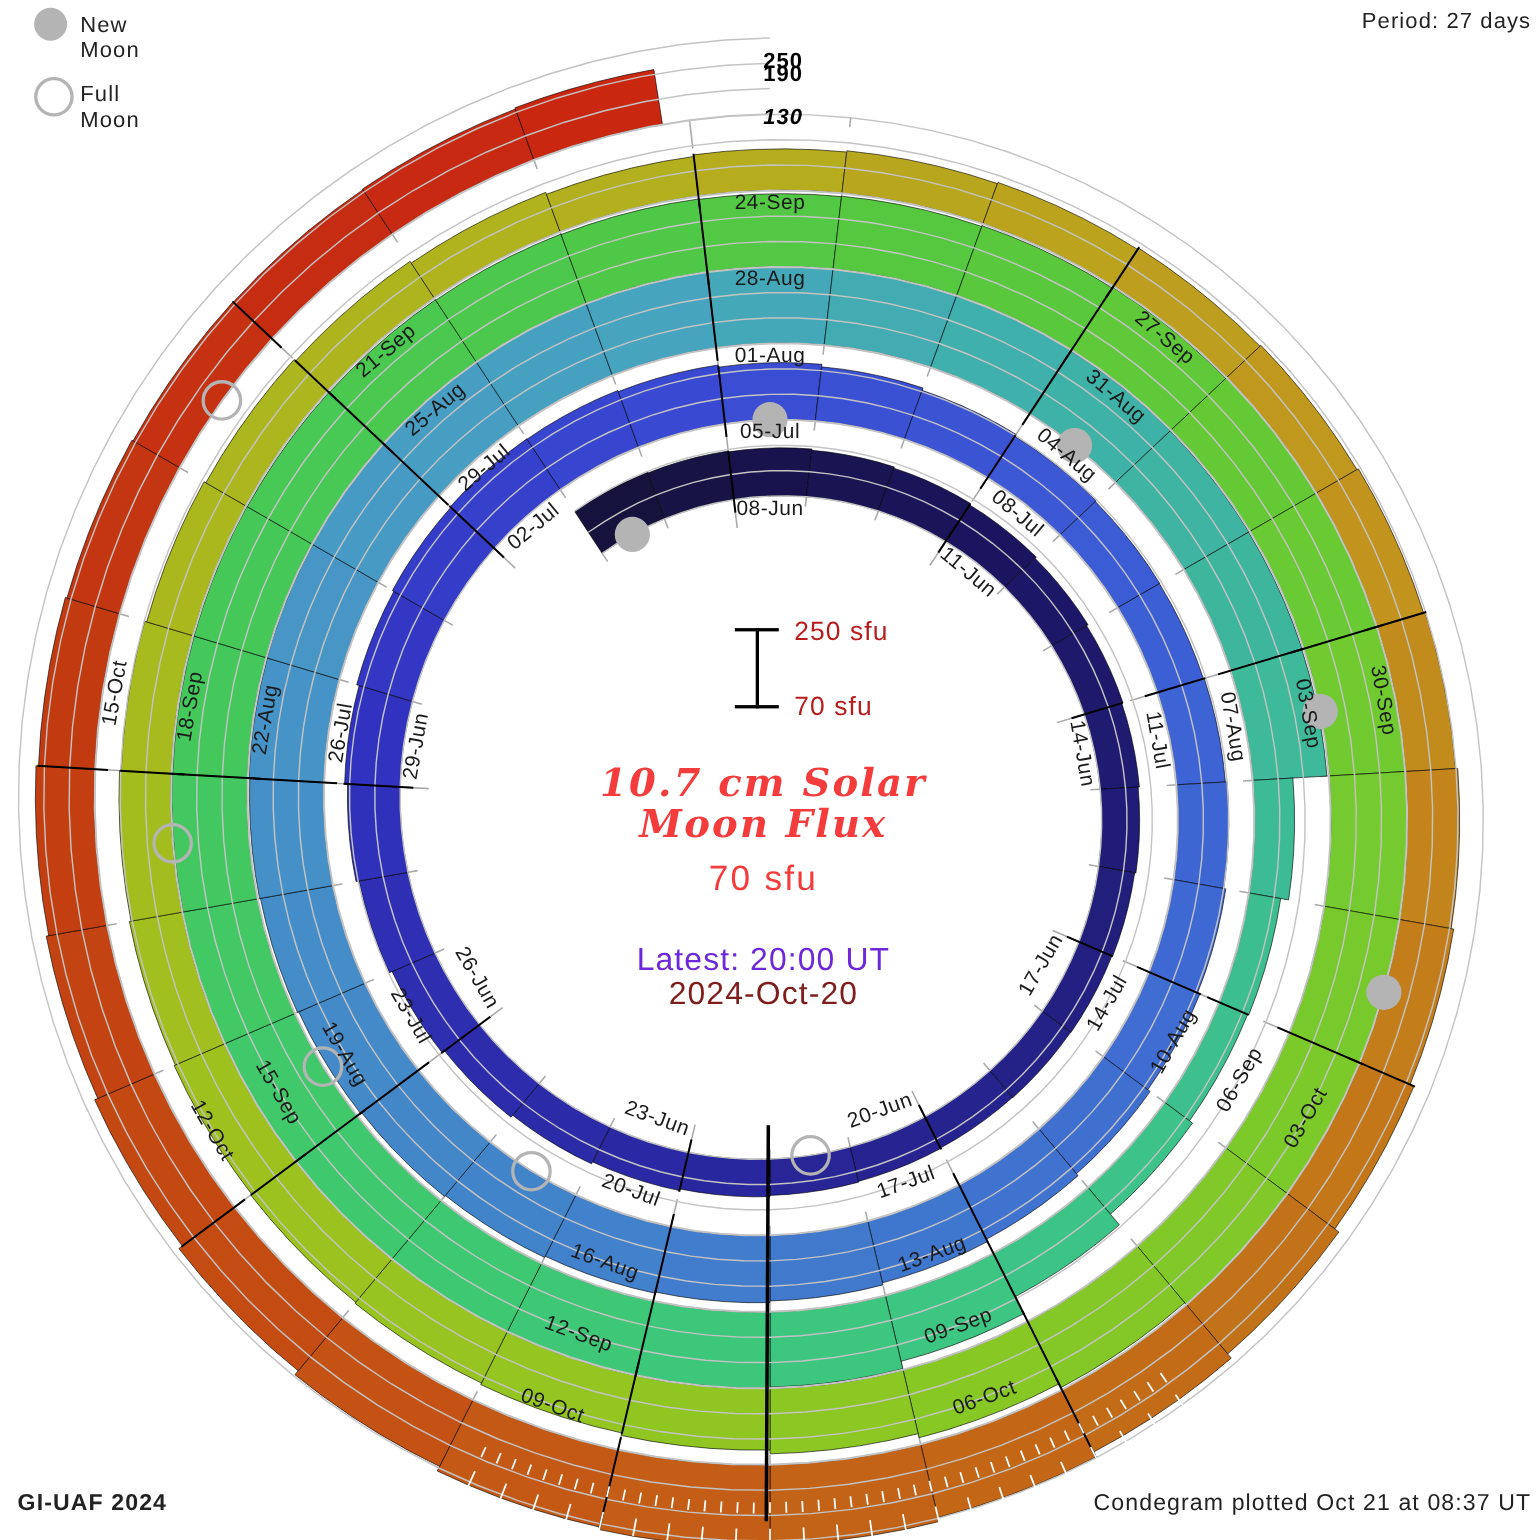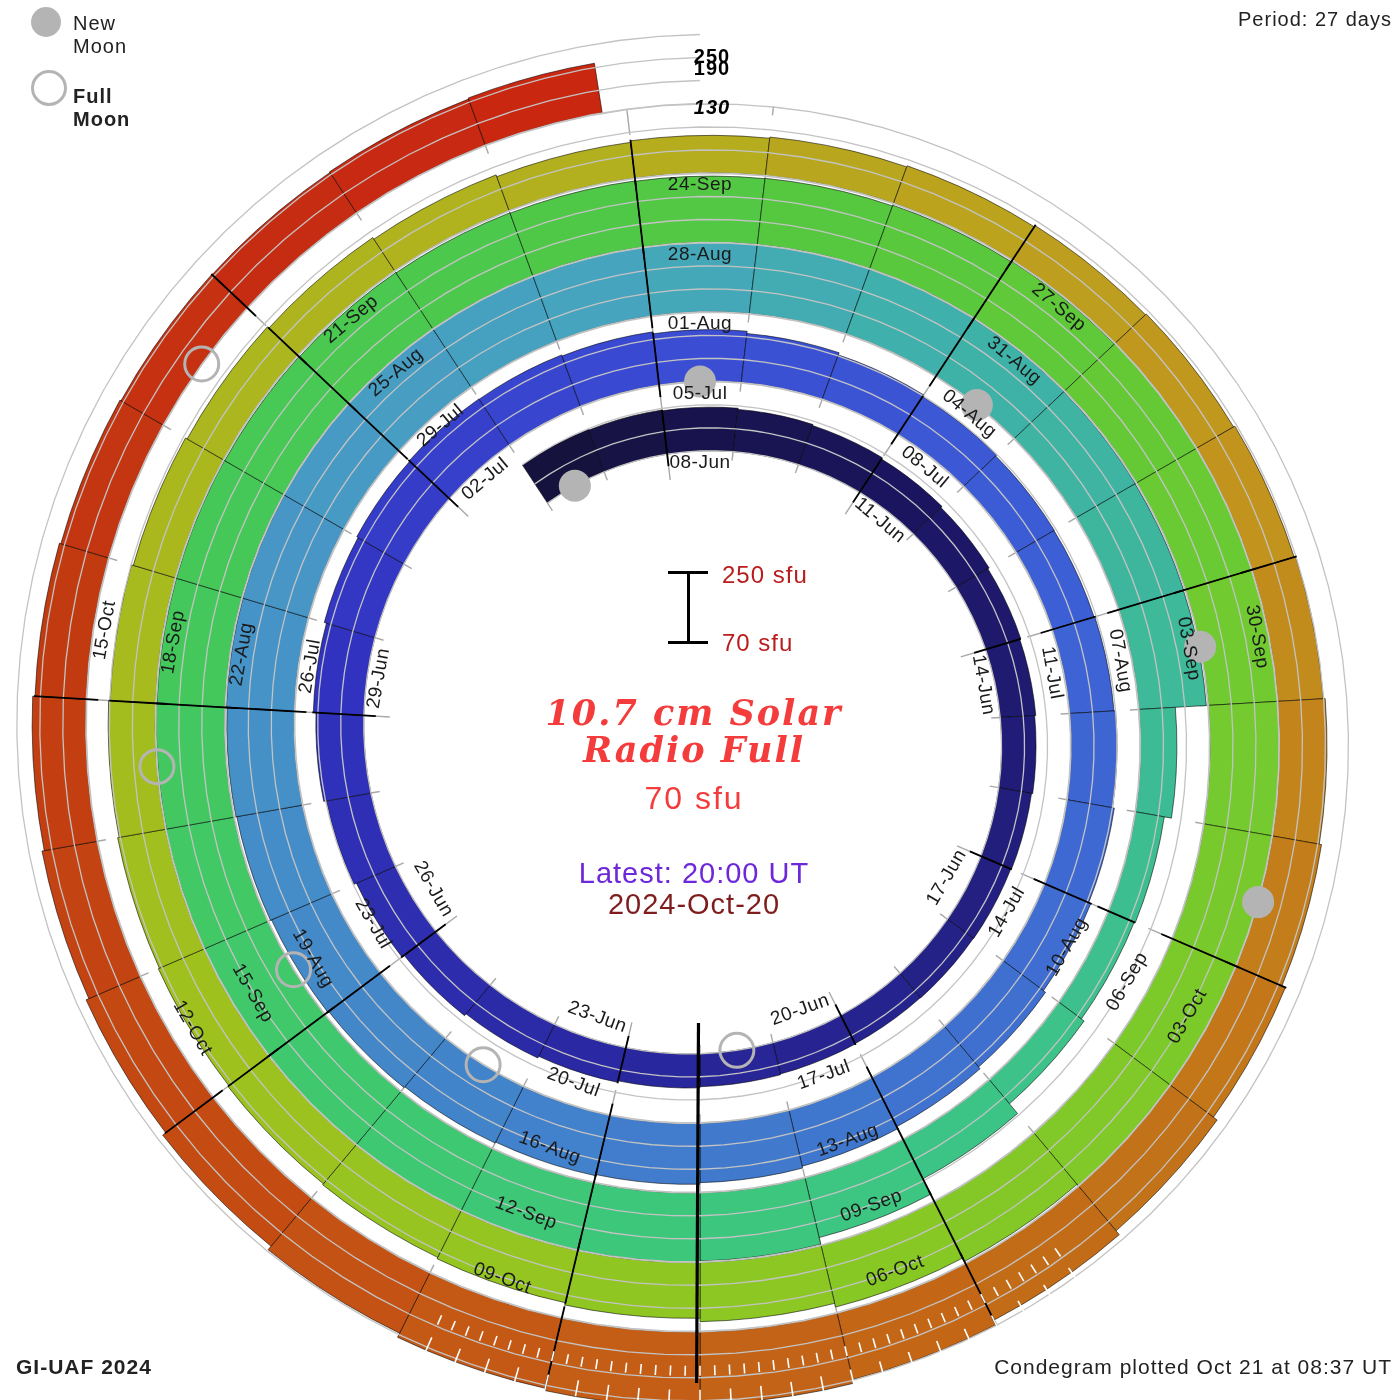--- a/index.html
+++ b/index.html
@@ -471,42 +471,42 @@
     <text x="896.97" y="1276.16" fill="#1a1a1a" font-size="19" text-anchor="middle" letter-spacing="0.5" transform="rotate(-20.0 896.97 1276.16)">06-Oct</text>
     <text x="500.39" y="1283.42" fill="#1a1a1a" font-size="19" text-anchor="middle" letter-spacing="0.5" transform="rotate(20.0 500.39 1283.42)">09-Oct</text>
     <text x="187.89" y="1030.67" fill="#1a1a1a" font-size="19" text-anchor="middle" letter-spacing="0.5" transform="rotate(60.0 187.89 1030.67)">12-Oct</text>
     <text x="110.05" y="630.98" fill="#1a1a1a" font-size="19" text-anchor="middle" letter-spacing="0.5" transform="rotate(280.0 110.05 630.98)">15-Oct</text>
   </svg>
 
 <div class="abs" style="left:0;top:0;">
   <div class="abs legend-circle" style="left: 31px; top: 7px; background: rgb(180, 180, 180);" id="nm-swatch"></div>
   <div class="abs legend-label" style="left:73px;top:12px;">New Moon</div>
   <div class="abs legend-circle" style="left: 31px; top: 70px; border: 3px solid rgb(180, 180, 180); background: rgb(255, 255, 255);" id="fm-swatch"></div>
-  <div class="abs legend-label" style="left:73px;top:85px;font-weight:bold;">Full Moon</div>
+  <div class="abs legend-label" style="left:73px;top:75px;">Full Moon</div>
 </div>
 
 <div class="abs corner-text" style="right:8px;top:8px;font-size:20px;text-align:right;">Period: 27 days</div>
 
 <div class="abs" style="left:672px;top:0;">
   <div class="abs scale-num" style="left:0;top:45px;">250</div>
   <div class="abs scale-num" style="left:0;top:57px;">190</div>
   <div class="abs scale-num" style="left:0;top:96px;font-style:italic;">130</div>
 </div>
 
 <div>
   <div class="abs bar-cap" style="left:668px;top:571px;width:40px;"></div>
   <div class="abs bar-v" style="left:687px;top:571px;height:73px;"></div>
   <div class="abs bar-cap" style="left:668px;top:641px;width:40px;"></div>
   <div class="abs bar-label" style="left:722px;top:561px;">250 sfu</div>
   <div class="abs bar-label" style="left:722px;top:629px;">70 sfu</div>
 </div>
 
 <div class="abs center-wrap" style="top:694px;">
   <div class="title-red" id="t-red1" style="color: rgb(244, 60, 60);">10.7 cm Solar</div>
-  <div class="title-red" id="t-red2" style="color: rgb(244, 60, 60);">Radio Full</div>
+  <div class="title-red" id="t-red2" style="color: rgb(244, 60, 60);">Moon Flux</div>
   <div class="baseline-red" id="t-red3" style="color: rgb(244, 60, 60);">70 sfu</div>
 </div>
 <div class="abs center-wrap" style="top:858px;">
   <div class="latest-red" id="t-red4" style="color: #6d28d9;">Latest: 20:00 UT</div>
   <div class="latest-red" id="t-red5" style="color: #7f1d1d;">2024-Oct-20</div>
 </div>
 
 <div class="abs corner-text" style="left:16px;top:1355px;font-weight:bold;">GI-UAF 2024</div>
 <div class="abs corner-text" style="right:8px;top:1355px;">Condegram plotted Oct 21 at 08:37 UT</div>
 

